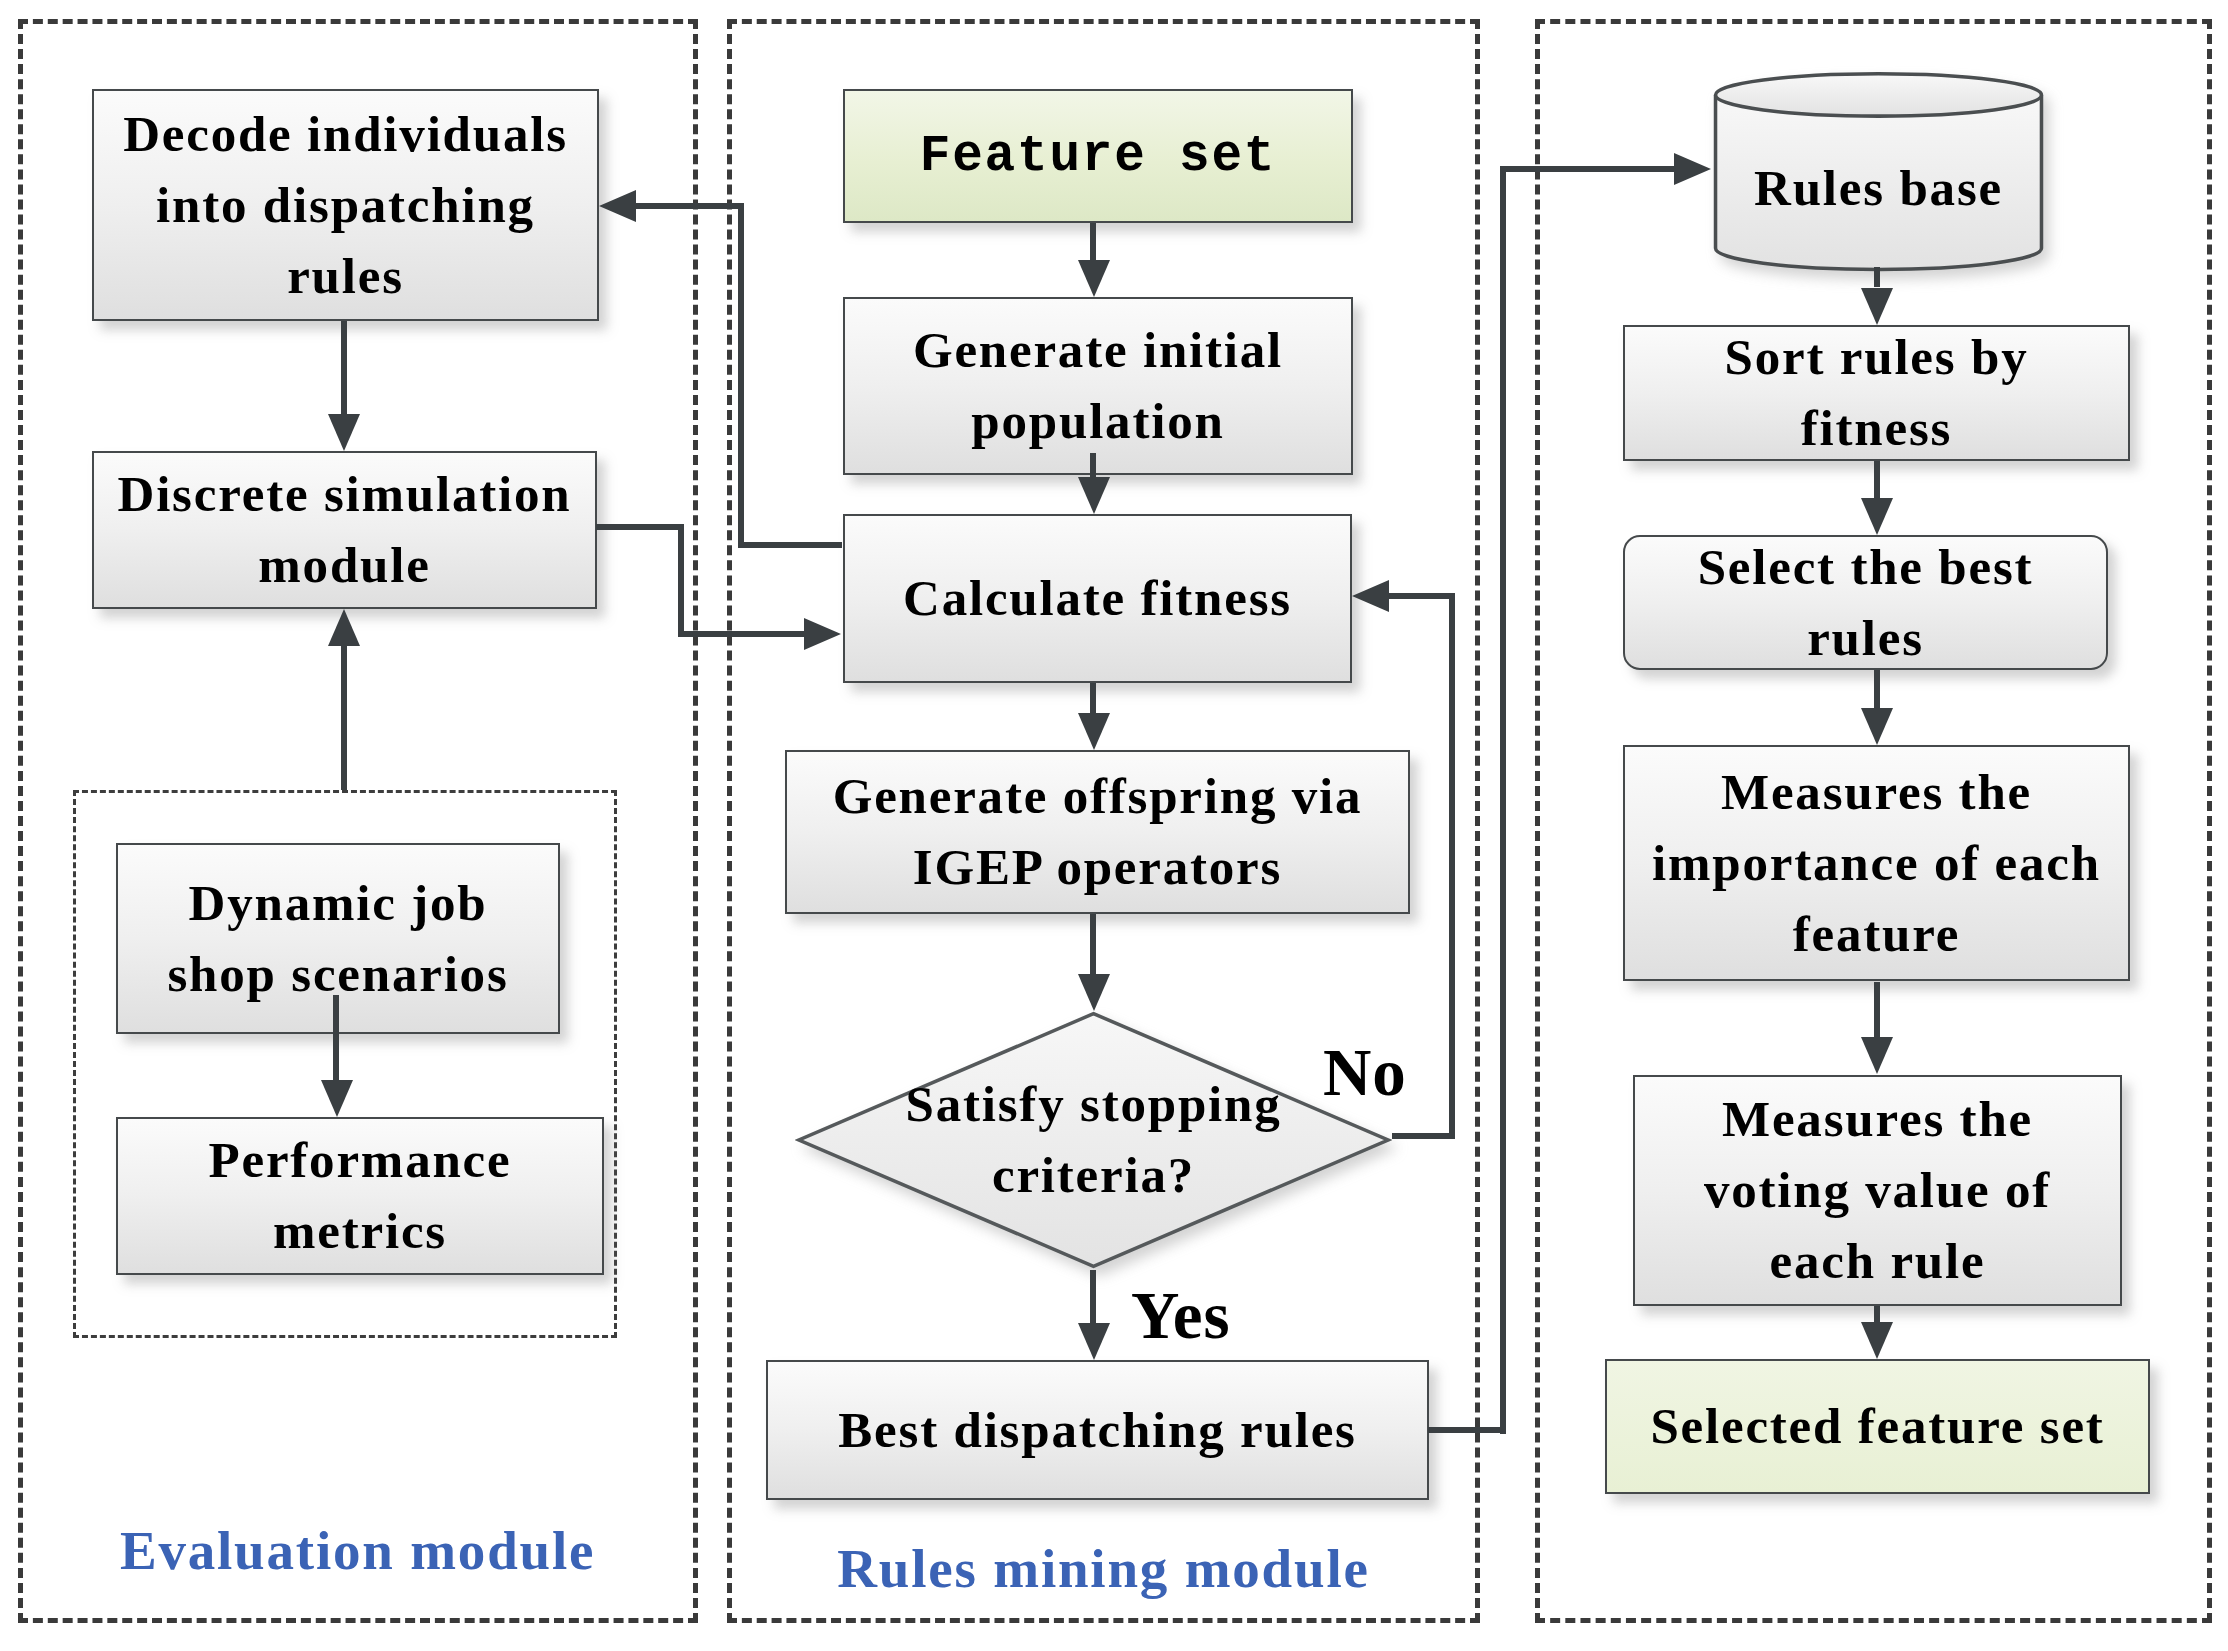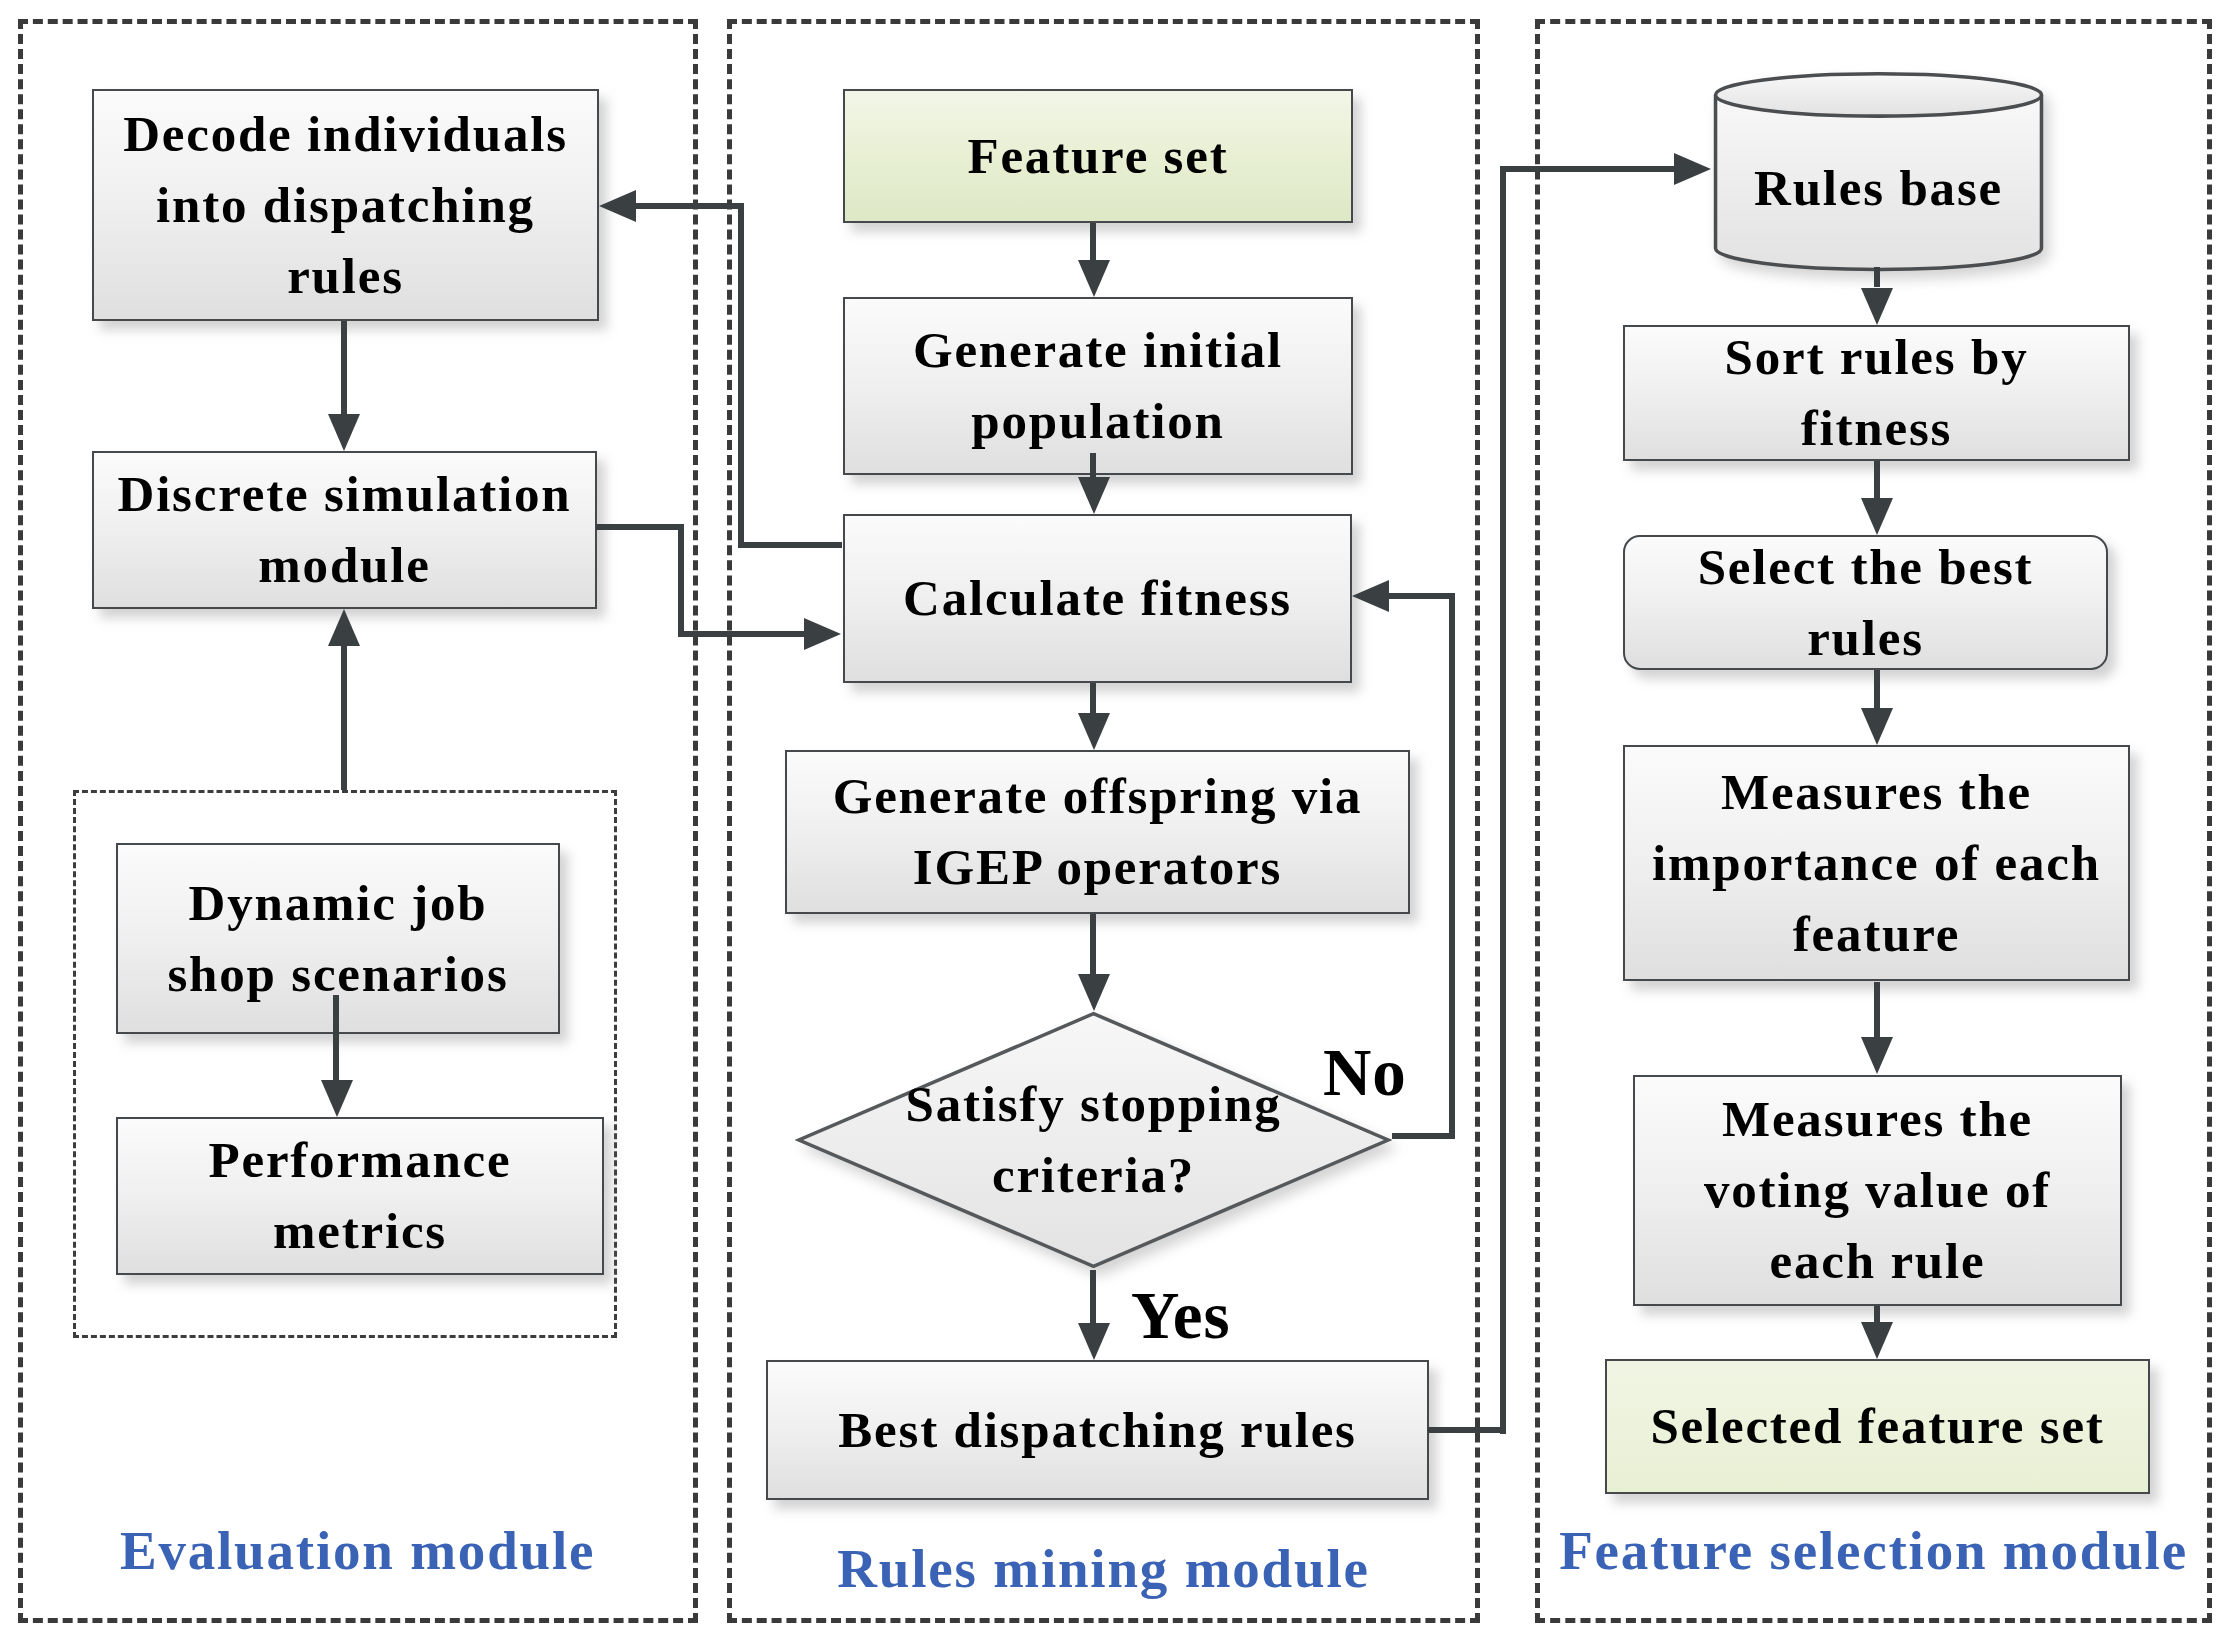--- a/index.html
+++ b/index.html
@@ -35,33 +35,32 @@
 <div class="canvas">
 
   <div class="frame" style="left:17.6px;top:19.4px;width:680px;height:1604px;"></div>
   <div class="frame" style="left:727px;top:19.4px;width:753px;height:1604px;"></div>
   <div class="frame" style="left:1535px;top:19.4px;width:677px;height:1604px;"></div>
 
   <div class="inner-frame" style="left:73px;top:790px;width:544px;height:548px;"></div>
 
   <div class="module-label" style="left:17.6px;top:1519px;width:680px;">Evaluation module</div>
   <div class="module-label" style="left:727px;top:1537px;width:753px;">Rules mining module</div>
-  <div class="module-label" style="left:1535px;top:1519px;width:677px;">Feature selection module</div>
 
   <div class="node" style="left:92px;top:89px;width:507px;height:232px;">Decode individuals
 into dispatching
 rules</div>
   <div class="node" style="left:92px;top:451px;width:505px;height:158px;">Discrete simulation
 module</div>
   <div class="node" style="left:116px;top:843px;width:444px;height:191px;">Dynamic job
 shop scenarios</div>
   <div class="node" style="left:116px;top:1117px;width:488px;height:158px;">Performance
 metrics</div>
 
-  <div class="node green" style="left:843px;top:89px;width:510px;height:134px;">Feature set</div>
+  <div class="node green" style="left:843px;top:89px;width:510px;height:134px;font-family:Liberation Mono, monospace;">Feature set</div>
   <div class="node" style="left:843px;top:297px;width:510px;height:178px;">Generate initial
 population</div>
   <div class="node" style="left:843px;top:514px;width:509px;height:169px;">Calculate fitness</div>
   <div class="node" style="left:785px;top:750px;width:625px;height:164px;">Generate offspring via
 IGEP operators</div>
   <div class="node" style="left:766px;top:1360px;width:663px;height:140px;">Best dispatching rules</div>
 
   <div class="shape" style="left:795px;top:1011px;width:597px;height:258px;">
     <svg width="597" height="258" viewBox="0 0 677 293">
       <defs>

